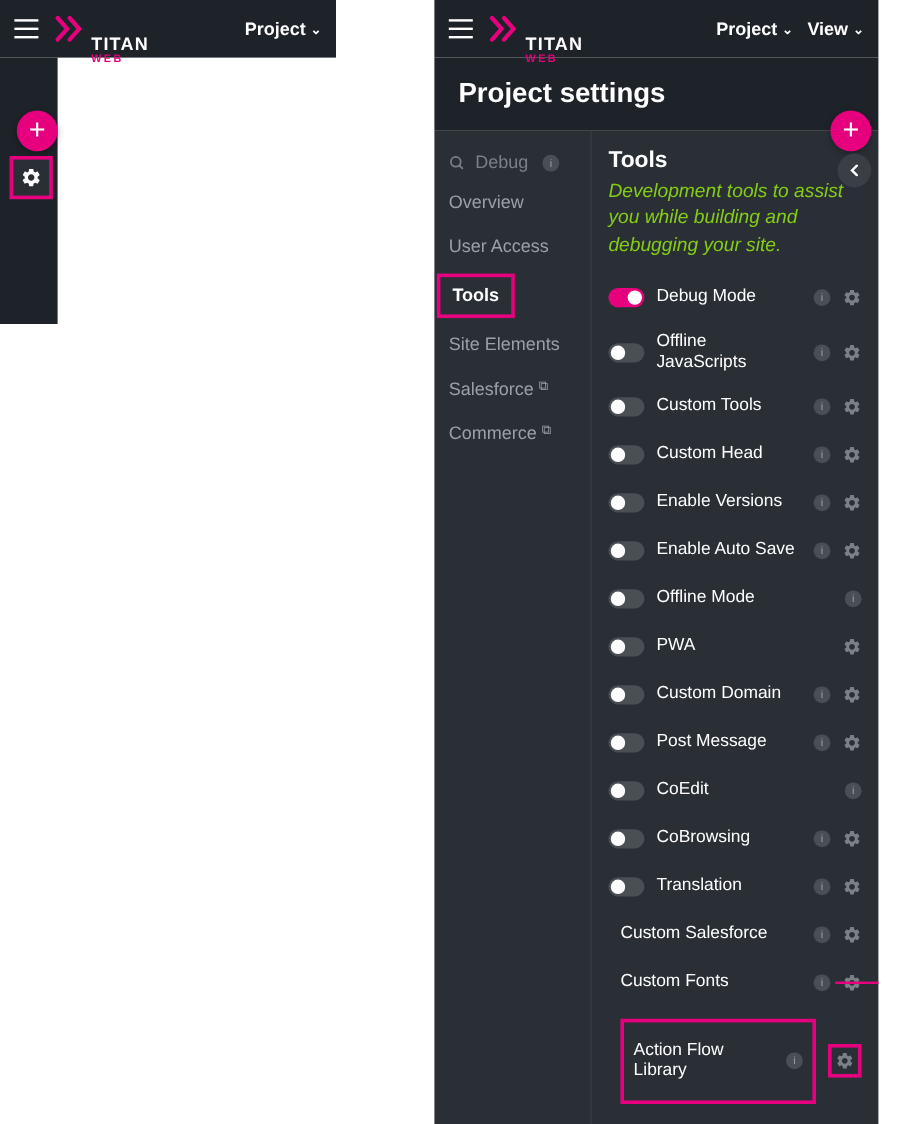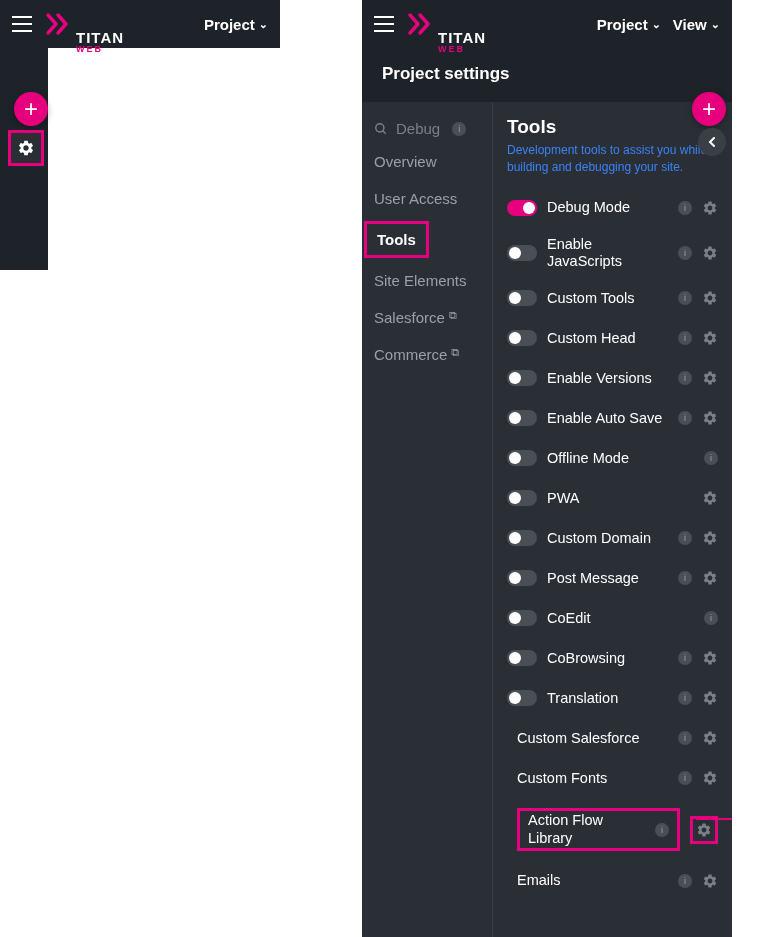--- a/index.html
+++ b/index.html
@@ -18,47 +18,47 @@
 .logo-text .sub { color: #e6007e; font-size: 9px; font-weight: 600; letter-spacing: 2px; }
 .topbar-spacer { flex: 1; }
 .topbar-item { color: #fff; font-size: 15px; font-weight: 600; display: flex; align-items: center; gap: 4px; cursor: pointer; }
 .chev { font-size: 11px; }
 
 .left-sidebar { position: absolute; left: 0; top: 48px; width: 48px; background: #1e2329; height: 222px; }
 .fab { position: absolute; left: 14px; top: 92px; width: 34px; height: 34px; border-radius: 50%; background: #e6007e; display: flex; align-items: center; justify-content: center; color: #fff; font-size: 24px; font-weight: 300; cursor: pointer; box-shadow: 0 2px 6px rgba(0,0,0,0.3); }
 .gear-btn { position: absolute; left: 8px; top: 130px; width: 36px; height: 36px; border: 3px solid #e6007e; background: #2a2f36; display: flex; align-items: center; justify-content: center; cursor: pointer; }
 
 .page-header { background: #1e2329; padding: 16px 20px 18px; }
-.page-header h1 { color: #fff; font-size: 17px; font-weight: 700; }
+.page-header h1 { color: #fff; font-size: 23px; font-weight: 700; }
 
 .body-panel { background: #2a2f36; height: 889px; display: flex; position: relative; }
 
 .settings-nav { width: 131px; border-right: 1px solid #3a3f46; padding: 12px 0; }
 .nav-search { display: flex; align-items: center; padding: 6px 12px; gap: 8px; color: #7a8088; font-size: 15px; }
 .nav-item { padding: 10px 12px; color: #9aa0a8; font-size: 15px; font-weight: 500; cursor: pointer; display: flex; align-items: flex-start; gap: 4px; }
 .nav-item.active-box { border: 3px solid #e6007e; color: #fff; font-weight: 700; margin: 4px 2px; padding: 7px 10px; width: fit-content; }
 .ext-icon { font-size: 11px; }
 
 .tools-panel { flex: 1; padding: 14px 14px 0 14px; position: relative; overflow: hidden; }
 .tools-panel h2 { color: #fff; font-size: 19px; font-weight: 700; margin-bottom: 4px; }
-.tools-desc { color: #3b82f6; font-size: 12px; line-height: 1.4; margin-bottom: 12px; }
+.tools-desc { color: #84cc16; font-size: 16px; line-height: 1.4; margin-bottom: 12px; font-style: italic; }
 
 .tool-row { display: flex; align-items: center; gap: 10px; padding: 8px 0; min-height: 40px; }
 .toggle { width: 30px; height: 16px; border-radius: 10px; background: #4a4f56; position: relative; flex-shrink: 0; cursor: pointer; }
 .toggle .knob { position: absolute; width: 12px; height: 12px; background: #fff; border-radius: 50%; top: 2px; left: 2px; }
 .toggle.on { background: #e6007e; }
 .toggle.on .knob { left: 16px; }
 .tool-label { color: #fff; font-size: 14.5px; flex: 1; line-height: 1.2; }
 .info-badge { width: 14px; height: 14px; border-radius: 50%; background: #4a4f56; color: #9aa0a8; font-size: 9px; display: inline-flex; align-items: center; justify-content: center; margin-left: 4px; flex-shrink: 0; }
 .row-gear { color: #7a8088; cursor: pointer; flex-shrink: 0; }
 .row-gear svg { display: block; }
 
 .no-toggle { padding-left: 10px; }
 
-.highlight-box { border: 3px solid #e6007e; padding: 1px 8px !important; margin: 2px 0; }
+.highlight-box { border: 3px solid #e6007e; padding: 15px 8px !important; margin: 2px 0; }
 .highlight-gear { border: 3px solid #e6007e; padding: 3px; }
 
 .collapse-btn { position: absolute; right: 6px; top: 128px; width: 28px; height: 28px; border-radius: 50%; background: #3a3f46; display: flex; align-items: center; justify-content: center; color: #fff; cursor: pointer; font-size: 14px; }
 
 .fab-right { position: absolute; right: 6px; top: 92px; width: 34px; height: 34px; border-radius: 50%; background: #e6007e; display: flex; align-items: center; justify-content: center; color: #fff; font-size: 24px; font-weight: 300; cursor: pointer; box-shadow: 0 2px 6px rgba(0,0,0,0.3); }
 
 .pink-line { position: absolute; right: 0; top: 818px; width: 36px; height: 2px; background: #e6007e; }
 
 .label-wrap { display: flex; align-items: center; flex: 1; gap: 8px; }
 </style>
@@ -181,21 +181,21 @@
               <svg width="16" height="16" viewBox="0 0 24 24" fill="currentColor">
                 <path d="M19.14,12.94c0.04-0.3,0.06-0.61,0.06-0.94c0-0.32-0.02-0.64-0.07-0.94l2.03-1.58c0.18-0.14,0.23-0.41,0.12-0.61 l-1.92-3.32c-0.12-0.22-0.37-0.29-0.59-0.22l-2.39,0.96c-0.5-0.38-1.03-0.7-1.62-0.94L14.4,2.81c-0.04-0.24-0.24-0.41-0.48-0.41 h-3.84c-0.24,0-0.43,0.17-0.47,0.41L9.25,5.35C8.66,5.59,8.12,5.92,7.63,6.29L5.24,5.33c-0.22-0.08-0.47,0-0.59,0.22L2.74,8.87 C2.62,9.08,2.66,9.34,2.86,9.48l2.03,1.58C4.84,11.36,4.8,11.69,4.8,12s0.02,0.64,0.07,0.94l-2.03,1.58 c-0.18,0.14-0.23,0.41-0.12,0.61l1.92,3.32c0.12,0.22,0.37,0.29,0.59,0.22l2.39-0.96c0.5,0.38,1.03,0.7,1.62,0.94l0.36,2.54 c0.05,0.24,0.24,0.41,0.48,0.41h3.84c0.24,0,0.44-0.17,0.47-0.41l0.36-2.54c0.59-0.24,1.13-0.56,1.62-0.94l2.39,0.96 c0.22,0.08,0.47,0,0.59-0.22l1.92-3.32c0.12-0.22,0.07-0.47-0.12-0.61L19.14,12.94z M12,15.6c-1.98,0-3.6-1.62-3.6-3.6 s1.62-3.6,3.6-3.6s3.6,1.62,3.6,3.6S13.98,15.6,12,15.6z"></path>
               </svg>
             </span>
           </div>
           <div class="tool-row">
             <div class="toggle">
               <div class="knob"></div>
             </div>
             <div class="label-wrap">
-              <span class="tool-label">Enable JavaScripts</span>
+              <span class="tool-label">Offline JavaScripts</span>
               <span class="info-badge">i</span>
             </div>
             <span class="row-gear">
               <svg width="16" height="16" viewBox="0 0 24 24" fill="currentColor">
                 <path d="M19.14,12.94c0.04-0.3,0.06-0.61,0.06-0.94c0-0.32-0.02-0.64-0.07-0.94l2.03-1.58c0.18-0.14,0.23-0.41,0.12-0.61 l-1.92-3.32c-0.12-0.22-0.37-0.29-0.59-0.22l-2.39,0.96c-0.5-0.38-1.03-0.7-1.62-0.94L14.4,2.81c-0.04-0.24-0.24-0.41-0.48-0.41 h-3.84c-0.24,0-0.43,0.17-0.47,0.41L9.25,5.35C8.66,5.59,8.12,5.92,7.63,6.29L5.24,5.33c-0.22-0.08-0.47,0-0.59,0.22L2.74,8.87 C2.62,9.08,2.66,9.34,2.86,9.48l2.03,1.58C4.84,11.36,4.8,11.69,4.8,12s0.02,0.64,0.07,0.94l-2.03,1.58 c-0.18,0.14-0.23,0.41-0.12,0.61l1.92,3.32c0.12,0.22,0.37,0.29,0.59,0.22l2.39-0.96c0.5,0.38,1.03,0.7,1.62,0.94l0.36,2.54 c0.05,0.24,0.24,0.41,0.48,0.41h3.84c0.24,0,0.44-0.17,0.47-0.41l0.36-2.54c0.59-0.24,1.13-0.56,1.62-0.94l2.39,0.96 c0.22,0.08,0.47,0,0.59-0.22l1.92-3.32c0.12-0.22,0.07-0.47-0.12-0.61L19.14,12.94z M12,15.6c-1.98,0-3.6-1.62-3.6-3.6 s1.62-3.6,3.6-3.6s3.6,1.62,3.6,3.6S13.98,15.6,12,15.6z"></path>
               </svg>
             </span>
           </div>
           <div class="tool-row">
             <div class="toggle">

